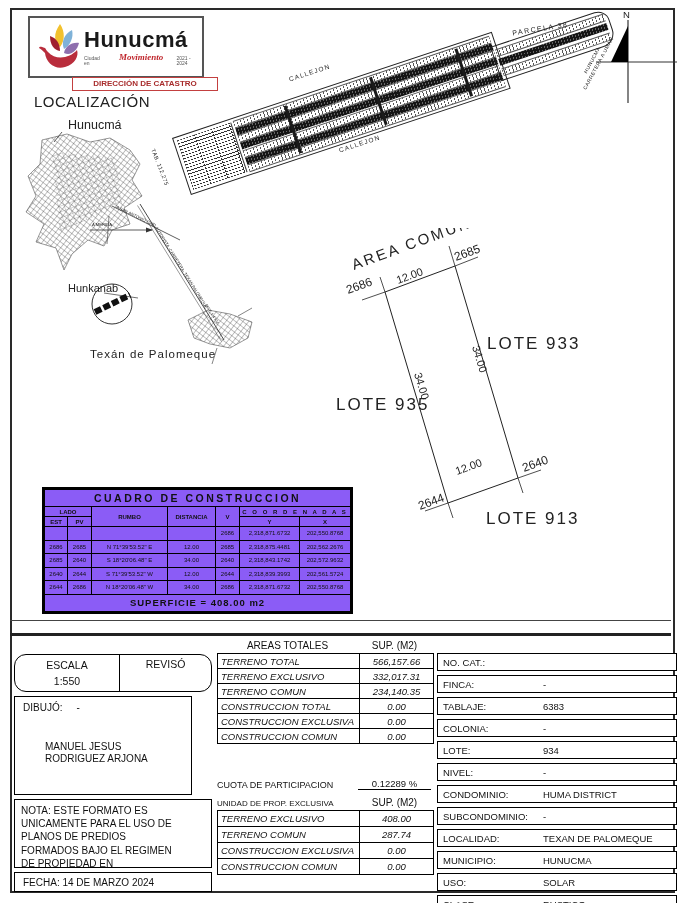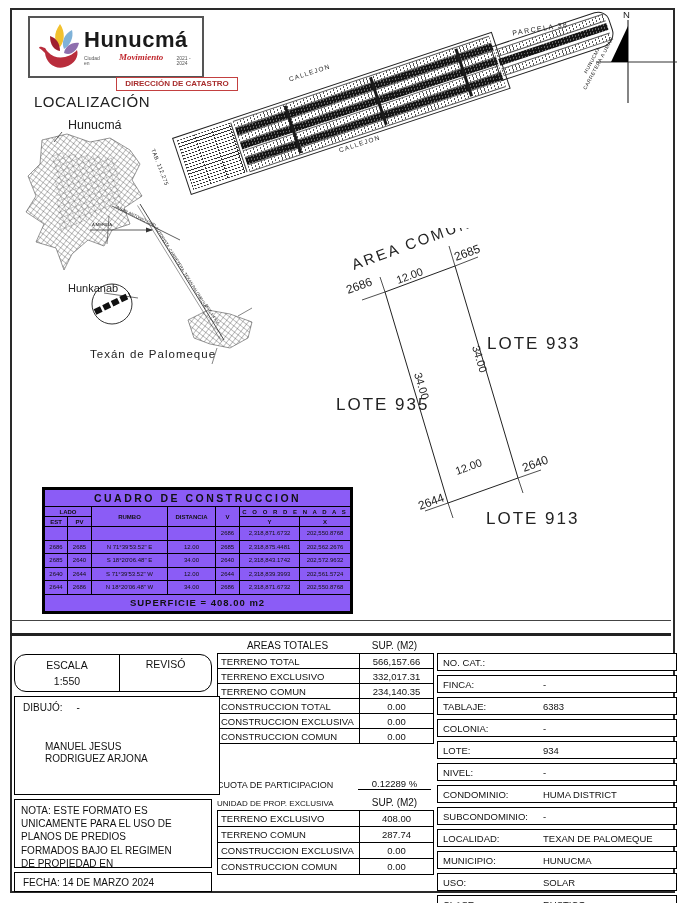--- a/index.html
+++ b/index.html
@@ -10,21 +10,21 @@
   
   .border-rect{left:10px;top:8px;width:661px;height:881px;border:2px solid #2a2a2a;}
   
   .logo-box{left:28px;top:16px;width:172px;height:58px;border:2px solid #555;display:flex;align-items:center;background:#fff;}
   .logo-icon{margin-left:8px;flex:0 0 46px;}
   .logo-text{display:flex;flex-direction:column;line-height:1;}
   .logo-title{font-size:22px;font-weight:bold;color:#1a1a1a;letter-spacing:0.5px;}
   .logo-tagline{margin-top:2px;font-size:5px;color:#555;display:flex;align-items:baseline;gap:13px;}
   .tg-script{font-family:"Liberation Serif",serif;font-style:italic;font-weight:bold;color:#c0272d;font-size:9px;}
   .dir-catastro{left:72px;top:77px;width:120px;border:1px solid #c34040;color:#a82c2c;
-        font-size:8px;font-weight:bold;text-align:center;line-height:1.25;padding:1px 0;margin-left:44px;}
+        font-size:8px;font-weight:bold;text-align:center;line-height:1.25;padding:1px 12px;}
   .localizacion{left:34px;top:93px;font-size:15px;letter-spacing:0.5px;color:#222;}
   
   .plan-main{left:172px;top:138px;width:335px;height:58px;transform:rotate(-18.4deg);transform-origin:0 0;
         border:1px solid #222;background:#fff;}
   .plan-leftblock{position:absolute;left:3px;top:3px;width:56px;bottom:3px;border-right:1px solid #333;
         background:
           repeating-linear-gradient(90deg,#333 0 0.7px,transparent 0.7px 18px),
           repeating-linear-gradient(180deg,#333 0 0.7px,transparent 0.7px 3.2px);}
   .plan-bands{position:absolute;left:62px;right:3px;top:2px;bottom:2px;display:flex;flex-direction:column;justify-content:space-between;}
   .band-grid{height:6px;border-top:1px solid #555;border-bottom:1px solid #555;
@@ -56,40 +56,40 @@
   
   .hline1{left:10px;top:620px;width:661px;height:1px;background:#444;}
   .hline2{left:10px;top:633px;width:661px;height:2.5px;background:#222;}
   .areas-header{left:217px;top:640px;width:214px;display:flex;font-size:10px;color:#111;}
   .areas-header .ah-l{width:141px;text-align:center;}
   .areas-header .ah-r{width:73px;text-align:center;}
   table.areas{position:absolute;border-collapse:collapse;table-layout:fixed;background:#fff;}
   table.areas td{border:1px solid #000;font-size:9.5px;padding:0 3px;white-space:nowrap;overflow:hidden;color:#111;}
   table.areas td.lbl{width:135px;}
   table.areas td.val{width:67px;text-align:center;}
-  table.areas tr{height:15px;}
+  table.areas tr{height:15px;font-style:italic;}
   table.areas2 tr{height:16px;}
   td.small{font-size:8px;}
   .cuota-row{left:217px;top:778px;width:214px;display:flex;align-items:flex-end;font-size:9px;}
   .cuota-row .cl{width:141px;}
   .cuota-row .cv{width:73px;text-align:center;border-bottom:1px solid #000;font-size:9.5px;}
   .unidad-header{left:217px;top:797px;width:214px;display:flex;align-items:baseline;}
   .unidad-header .uh-l{width:141px;font-size:8px;}
   .unidad-header .uh-r{width:73px;text-align:center;font-size:10px;}
   
   .info-col{left:437px;top:653px;width:240px;}
   .info-row{height:16px;margin-bottom:4px;border:1px solid #000;display:flex;align-items:center;padding-left:5px;font-size:9.5px;background:#fff;}
   .info-row .ilabel{width:100px;flex:0 0 100px;}
   .info-row .ivalue{white-space:nowrap;}
   
   .tb-box{border:1px solid #000;background:#fff;box-sizing:border-box;}
   .escala-box{left:14px;top:654px;width:198px;height:38px;display:flex;border-radius:12px;}
   .escala-cell{width:104px;border-right:1px solid #000;text-align:center;padding-top:3px;font-size:10.5px;line-height:1.5;}
   .reviso-cell{flex:1;text-align:center;padding-top:3px;font-size:10.5px;}
-  .dibujo-box{left:14px;top:696px;width:206px;height:99px;}
+  .dibujo-box{left:14px;top:696px;width:178px;height:99px;}
   .dibujo-line{margin:5px 0 0 8px;font-size:10px;display:flex;gap:14px;}
   .drawn-name{margin:28px 0 0 30px;font-size:10px;line-height:1.2;}
   .nota-box{left:14px;top:799px;width:198px;height:69px;padding:4px 30px 0 6px;font-size:10px;line-height:1.32;}
   .fecha-box{left:14px;top:872px;width:198px;height:20px;font-size:10px;display:flex;align-items:center;padding-left:8px;}
 </style>
 </head>
 <body>
 
 <div class="page">
   <div class="abs border-rect noint"></div>

